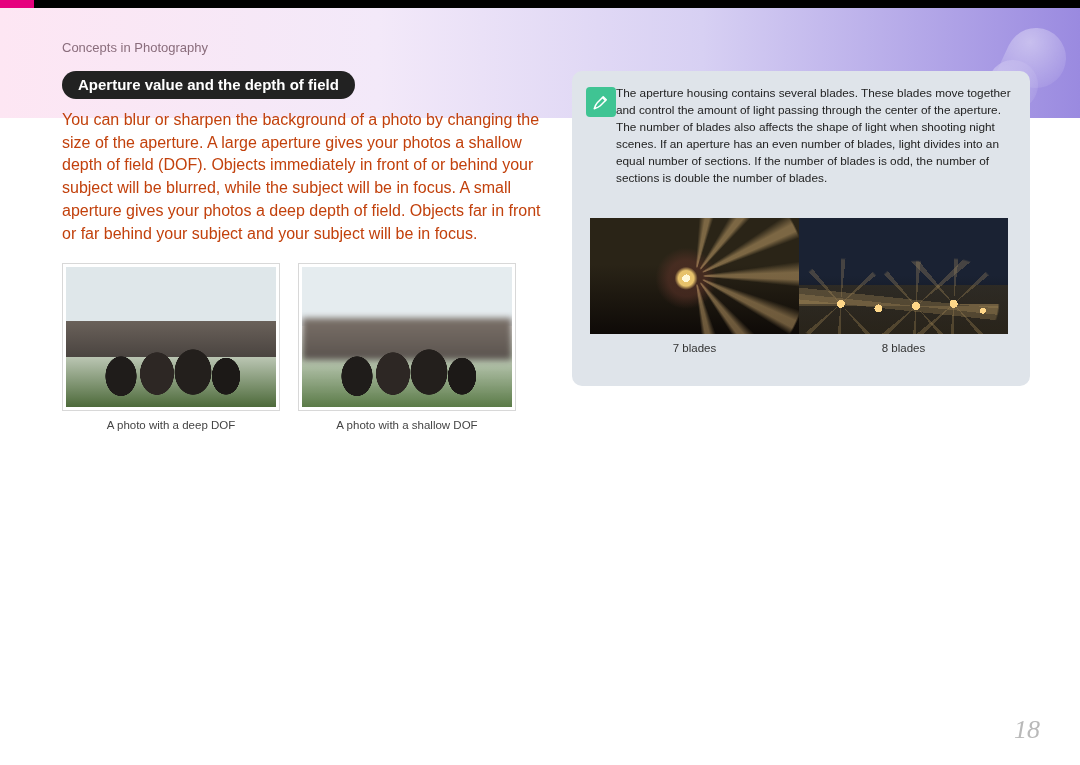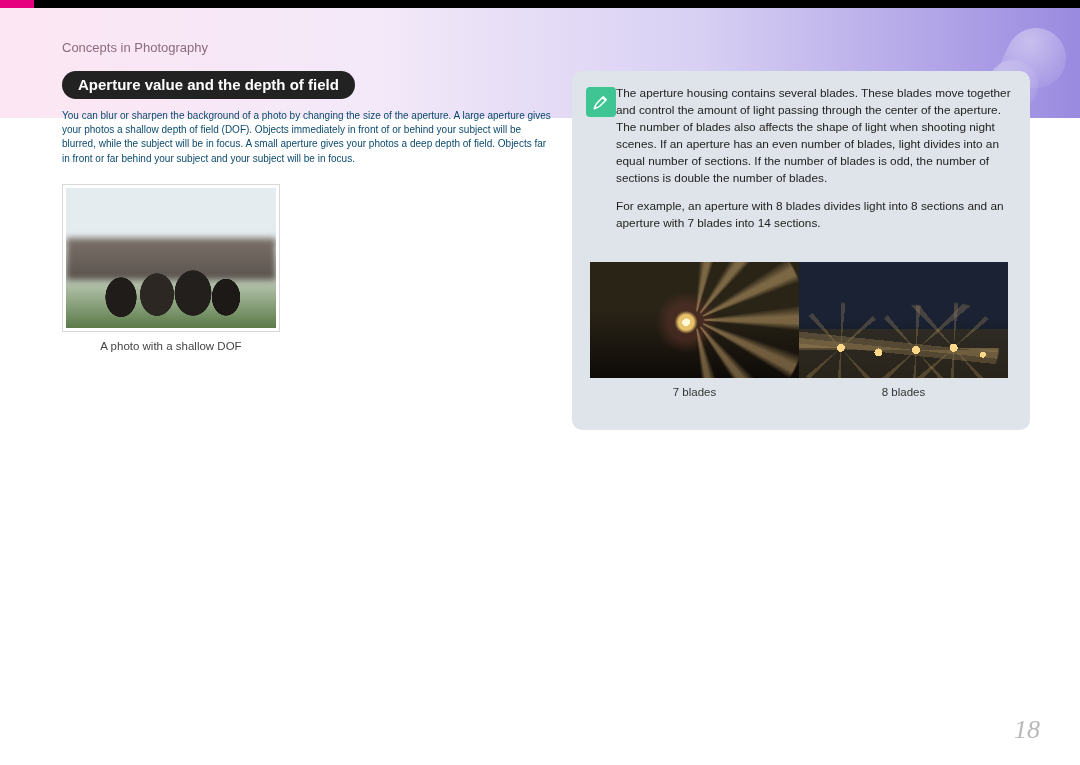--- a/index.html
+++ b/index.html
@@ -60,22 +60,22 @@
       background: #222;
       color: #fff;
       font-weight: 600;
       font-size: 15px;
       padding: 5px 16px 6px;
       border-radius: 14px;
       margin-bottom: 10px;
       text-align: right;
     }
     .body-text {
-      font-size: 10px;
-      color: #0c4a6e;
+      font-size: 16px;
+      color: #c2410c;
       line-height: 1.42;
       margin-bottom: 18px;
     }
     .photo-row { display: flex; gap: 18px; }
     .photo-card { width: 218px; }
     .photo-frame {
       width: 218px; height: 148px;
       border: 1px solid #d8d8d8;
       padding: 3px; background: #fff;
     }
@@ -235,39 +235,44 @@
   <div class="breadcrumb">Concepts in Photography</div>
 
   <div class="columns">
     <div class="col-left">
       <div class="pill">Aperture value and the depth of field</div>
       <p class="body-text">You can blur or sharpen the background of a photo by changing the size of the aperture. A large aperture gives your photos a shallow depth of field (DOF). Objects immediately in front of or behind your subject will be blurred, while the subject will be in focus. A small aperture gives your photos a deep depth of field. Objects far in front or far behind your subject and your subject will be in focus.</p>
 
       <div class="photo-row">
         <div class="photo-card">
           <div class="photo-frame">
+            <div class="photo-deep"></div>
+          </div>
+          <div class="caption">A photo with a deep DOF</div>
+        </div>
+        <div class="photo-card">
+          <div class="photo-frame">
             <div class="photo-shallow"></div>
           </div>
           <div class="caption">A photo with a shallow DOF</div>
         </div>
       </div>
     </div>
 
     <div class="col-right">
       <div class="sidebar-box">
         <div class="side-flex">
           <div class="pen-icon">
             <svg viewBox="0 0 24 24" fill="none" stroke="#fff" stroke-width="2" stroke-linecap="round" stroke-linejoin="round">
               <path d="M3 21c3-1 6-2 8-4l8-8-4-4-8 8c-2 2-3 5-4 8z"></path>
               <path d="M14 6l4 4"></path>
             </svg>
           </div>
           <div class="side-text">
             <p>The aperture housing contains several blades. These blades move together and control the amount of light passing through the center of the aperture. The number of blades also affects the shape of light when shooting night scenes. If an aperture has an even number of blades, light divides into an equal number of sections. If the number of blades is odd, the number of sections is double the number of blades.</p>
-            <p>For example, an aperture with 8 blades divides light into 8 sections and an aperture with 7 blades into 14 sections.</p>
           </div>
         </div>
 
         <div class="side-photos">
           <div class="side-photo-card">
             <div class="night-7"></div>
             <div class="side-caption">7 blades</div>
           </div>
           <div class="side-photo-card">
             <div class="night-8"></div>

